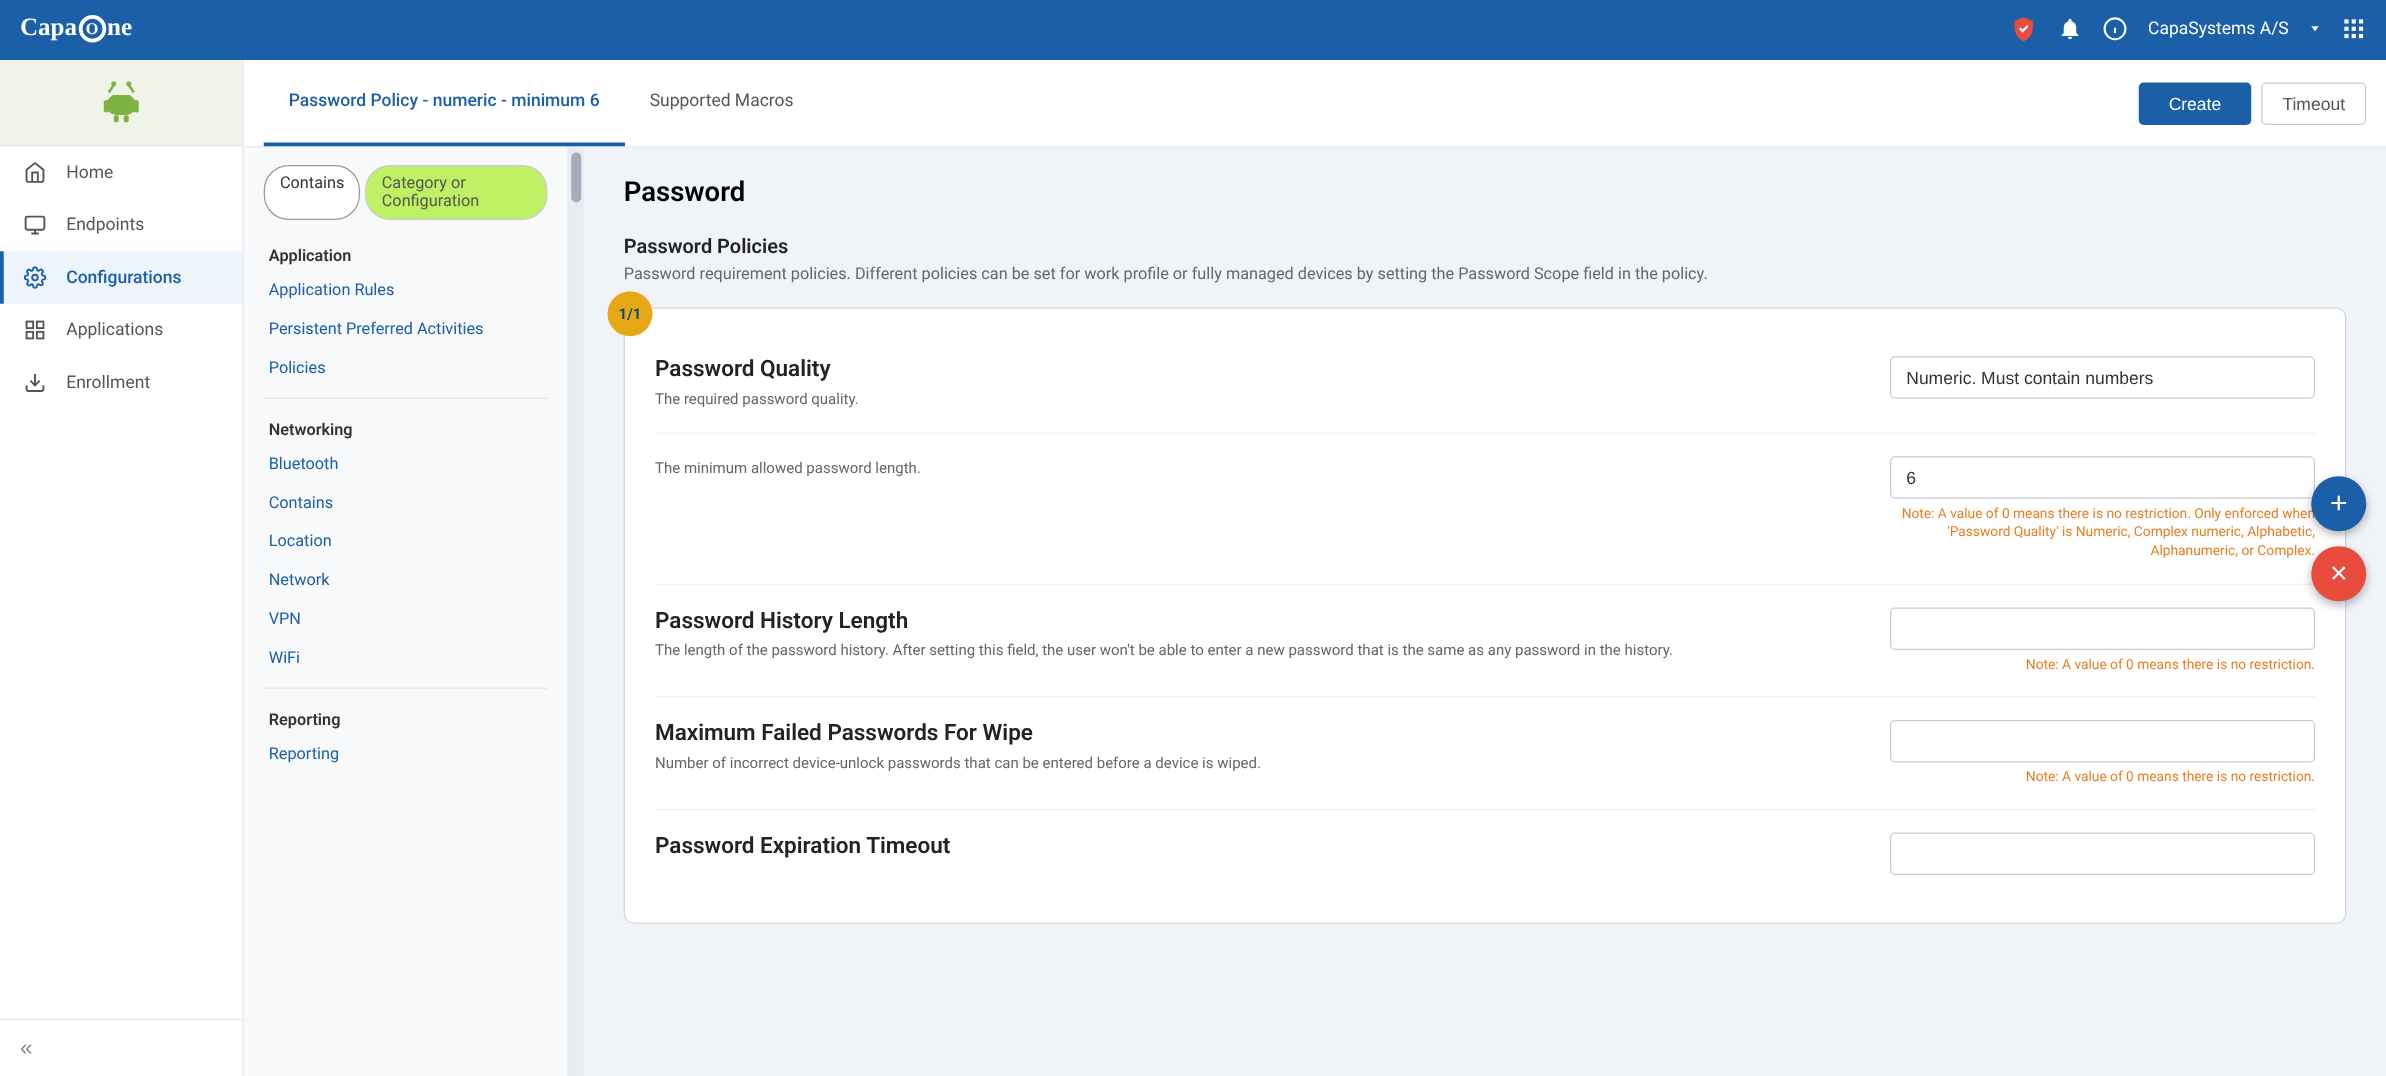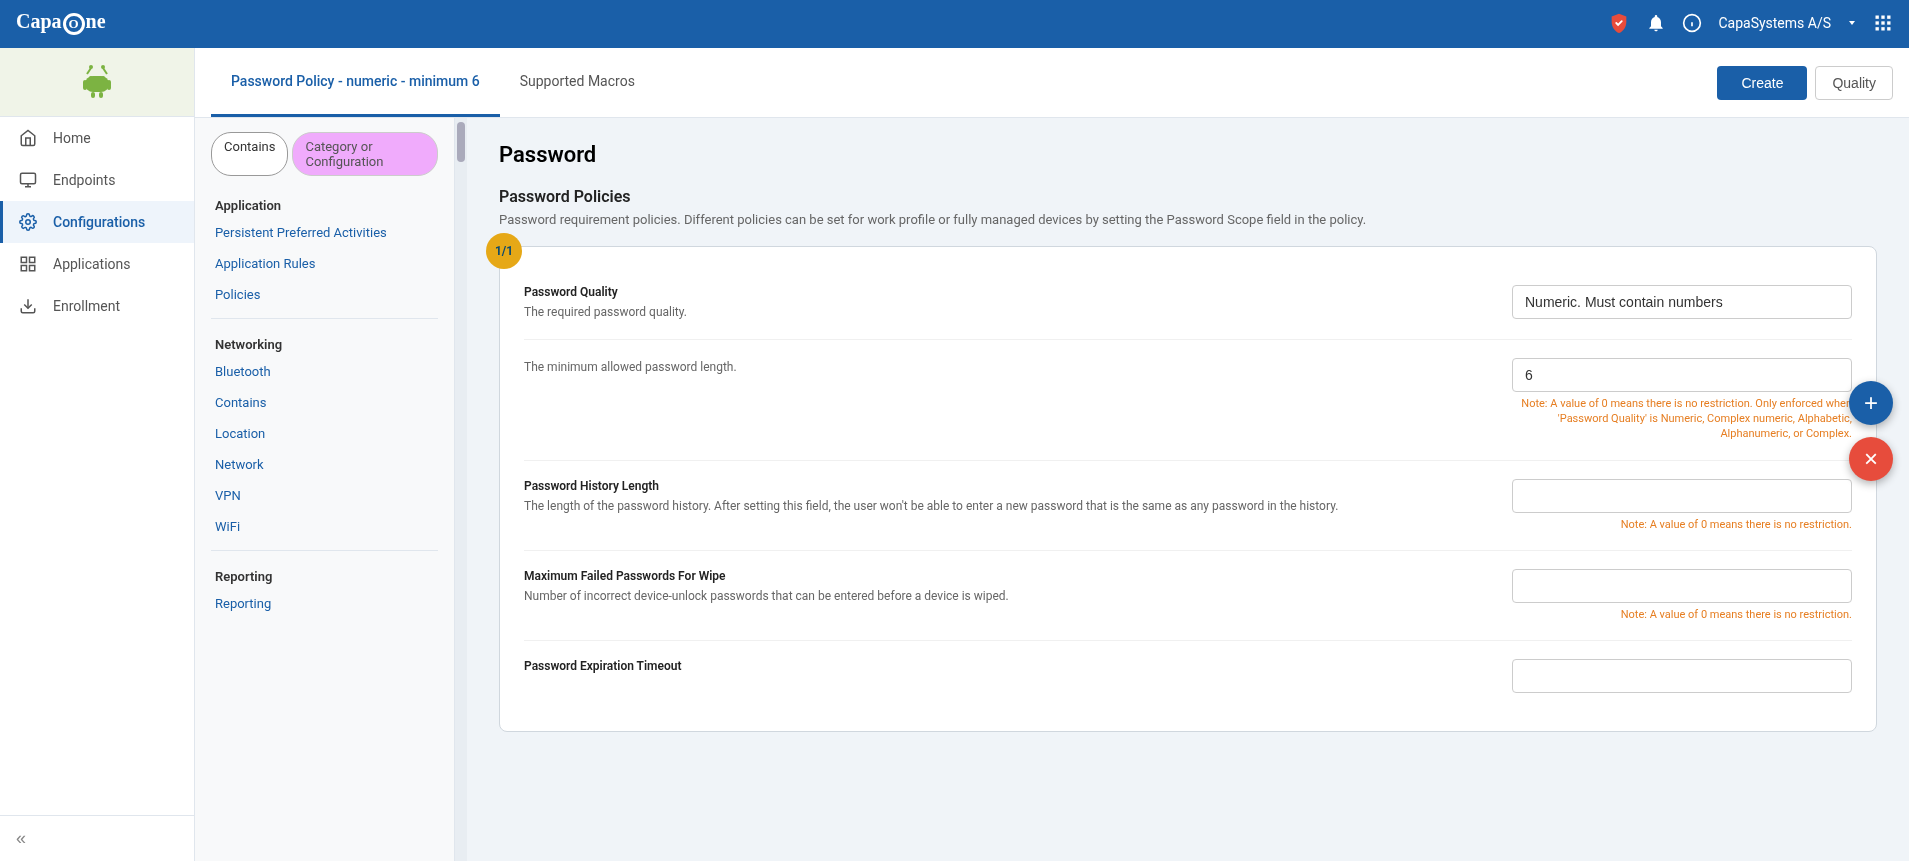--- a/index.html
+++ b/index.html
@@ -154,21 +154,21 @@
       display: flex;
       padding: 14px 16px 0;
       gap: 4px;
     }
     .filter-tab {
       padding: 6px 12px;
       border-radius: 20px;
       font-size: 13px;
       cursor: pointer;
       border: 1px solid #ccc;
-      background: #f0abfc;
+      background: #bef264;
       color: #555;
     }
     .filter-tab.active {
       background: white;
       border-color: #999;
       color: #333;
     }
     .left-panel-list { padding: 12px 0; }
     .left-section-header {
       padding: 10px 20px 4px;
@@ -241,21 +241,21 @@
       align-items: flex-start;
       padding: 18px 0;
       border-bottom: 1px solid #f0f0f0;
       gap: 24px;
     }
     .form-row:last-child { border-bottom: none; }
     .form-label-group {
       flex: 1;
     }
     .form-label {
-      font-size: 12px;
+      font-size: 18px;
       font-weight: 600;
       color: #222;
       margin-bottom: 4px;
     }
     .form-label-desc {
       font-size: 12px;
       color: #666;
       line-height: 1.5;
     }
     .form-control-group {
@@ -449,41 +449,41 @@
 
     <div class="config-header">
       <div class="config-tab active">
         <span>Password Policy - numeric - minimum 6</span>
       </div>
       <div class="config-tab">
         <span>Supported Macros</span>
       </div>
       <div class="config-header-actions">
         <button class="btn-create">Create</button>
-        <button class="btn-cancel">Quality</button>
+        <button class="btn-cancel">Timeout</button>
       </div>
     </div>
 
     <div class="middle-section">
 
       <div class="left-panel">
         <div class="filter-tabs">
           <div class="filter-tab active">
             <span>Contains</span>
           </div>
           <div class="filter-tab">
             <span>Category or Configuration</span>
           </div>
         </div>
 
         <div class="left-panel-list">
 
           <div class="left-section-header">Application</div>
+          <div class="left-nav-item">Application Rules</div>
           <div class="left-nav-item">Persistent Preferred Activities</div>
-          <div class="left-nav-item">Application Rules</div>
           <div class="left-nav-item">Policies</div>
 
           <div class="left-divider"></div>
 
           <div class="left-section-header">Networking</div>
           <div class="left-nav-item">Bluetooth</div>
           <div class="left-nav-item">Contains</div>
           <div class="left-nav-item">Location</div>
           <div class="left-nav-item">Network</div>
           <div class="left-nav-item">VPN</div>

